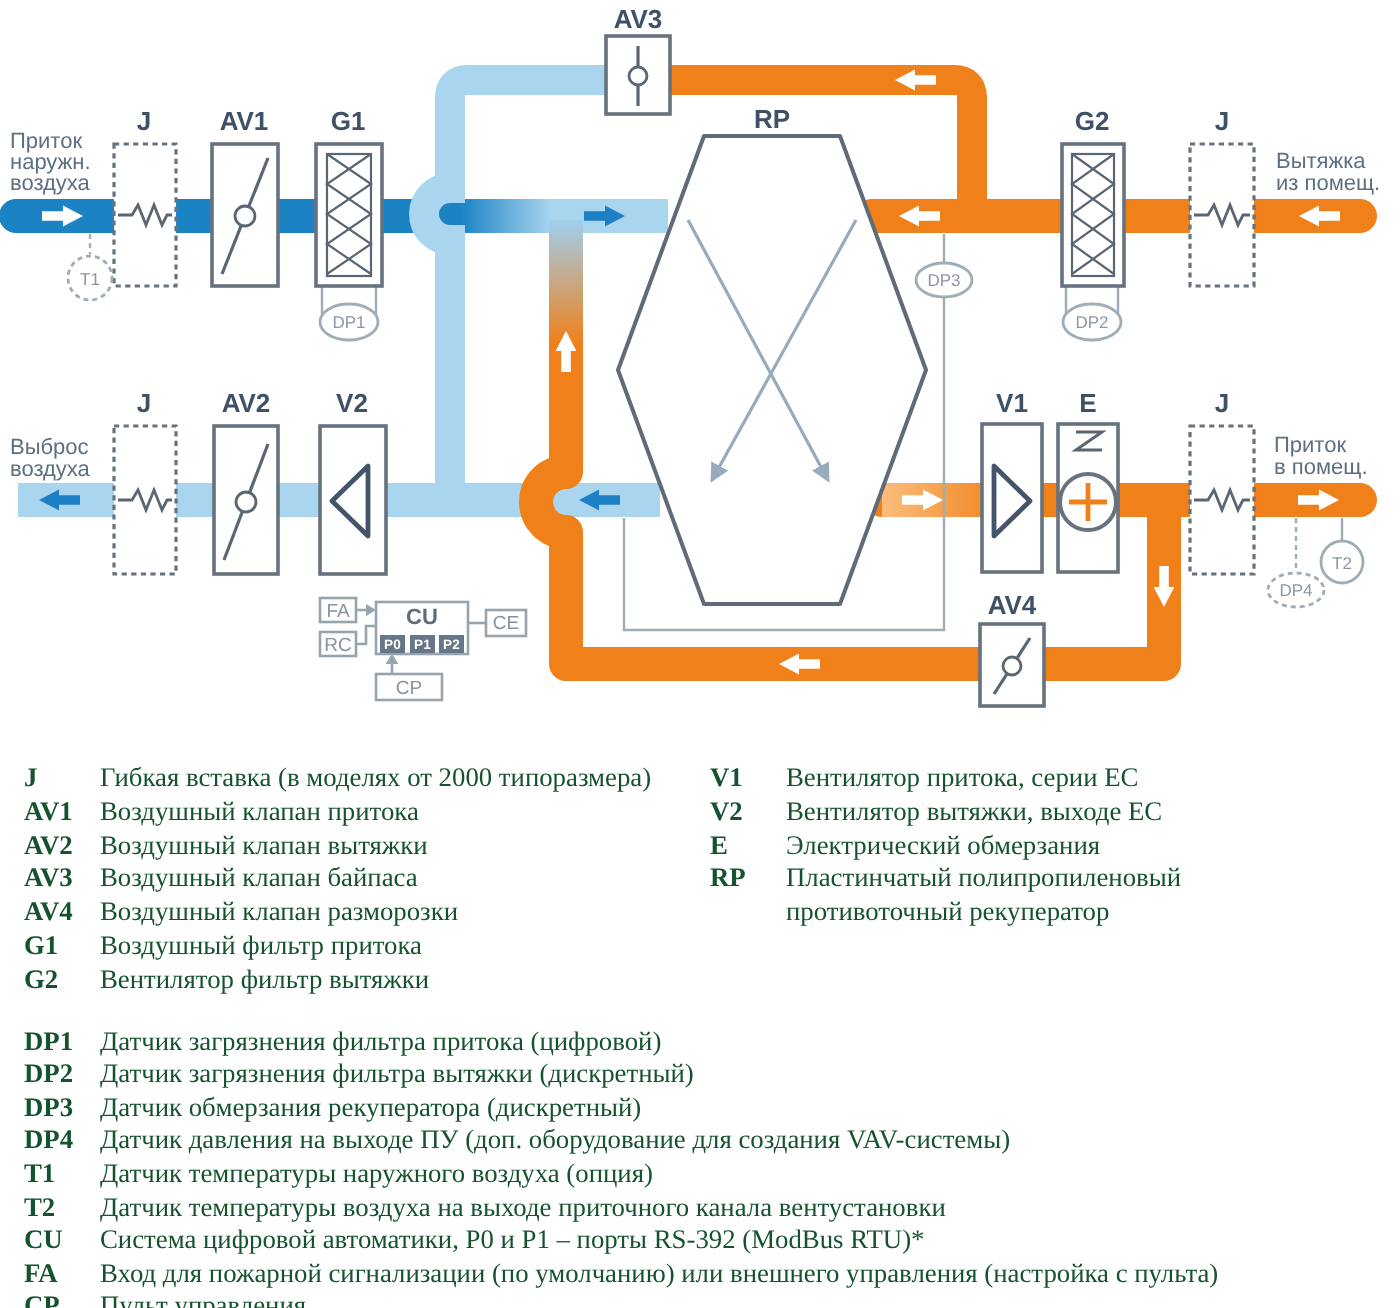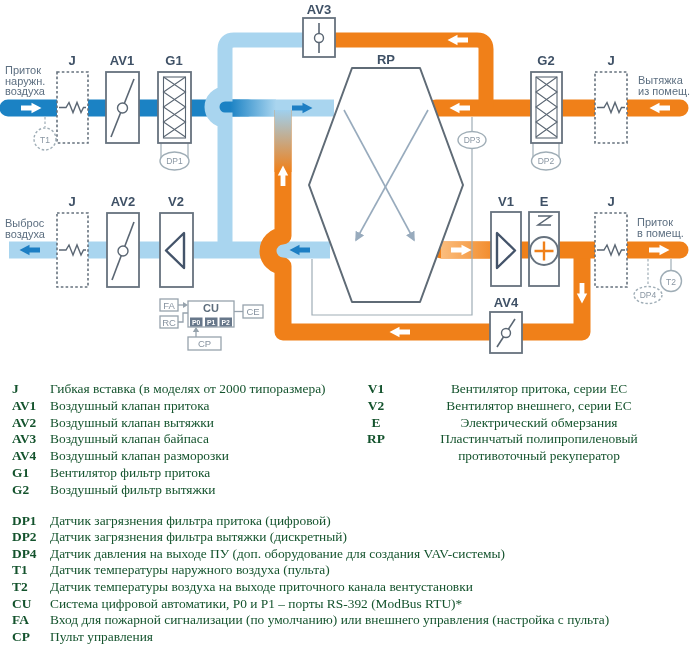--- a/index.html
+++ b/index.html
@@ -10,21 +10,21 @@
   .io-label{font:11px "Liberation Sans",sans-serif;fill:#5d6f81;}
   .sensor-label{font:8.5px "Liberation Sans",sans-serif;fill:#8a97a3;}
   .cu-label{font:9.5px "Liberation Sans",sans-serif;fill:#8793a0;}
   .cu-title{font:bold 11px "Liberation Sans",sans-serif;fill:#5d6d7c;}
   .port-label{font:bold 6.8px "Liberation Sans",sans-serif;fill:#ffffff;}
   
   .legend{position:absolute;left:0;top:375px;width:700px;color:#14532d;
           font-family:"Liberation Serif",serif;font-size:13.4px;}
   .leg-cols{display:flex;padding:6px 0 0 12px;}
   .leg-col.left{width:343px;}
-  .leg-col.right{width:330px;text-align:center;}
+  .leg-col.right{width:330px;}
   .lrow{line-height:16.8px;white-space:normal;}
   .lkey{display:inline-block;width:38px;font-weight:bold;vertical-align:top;}
   .ldesc{display:inline-block;width:calc(100% - 42px);vertical-align:top;}
   .leg-bottom{padding:14px 0 0 12px;}
   .leg-bottom .lrow{line-height:16.6px;}
   .leg-bottom .ldesc{width:640px;}
 </style>
 </head>
 <body>
 
@@ -244,35 +244,36 @@
 </svg>
 
 <div class="legend">
   <div class="leg-cols">
     <div class="leg-col left">
       <div class="lrow"><span class="lkey">J</span><span class="ldesc">Гибкая вставка (в моделях от 2000 типоразмера)</span></div>
       <div class="lrow"><span class="lkey">AV1</span><span class="ldesc">Воздушный клапан притока</span></div>
       <div class="lrow"><span class="lkey">AV2</span><span class="ldesc">Воздушный клапан вытяжки</span></div>
       <div class="lrow"><span class="lkey">AV3</span><span class="ldesc">Воздушный клапан байпаса</span></div>
       <div class="lrow"><span class="lkey">AV4</span><span class="ldesc">Воздушный клапан разморозки</span></div>
-      <div class="lrow"><span class="lkey">G1</span><span class="ldesc">Вентилятор фильтр притока</span></div>
-      <div class="lrow"><span class="lkey">G2</span><span class="ldesc">Воздушный фильтр вытяжки</span></div>
+      <div class="lrow"><span class="lkey">G1</span><span class="ldesc">Воздушный фильтр притока</span></div>
+      <div class="lrow"><span class="lkey">G2</span><span class="ldesc">Вентилятор фильтр вытяжки</span></div>
     </div>
     <div class="leg-col right">
       <div class="lrow"><span class="lkey">V1</span><span class="ldesc">Вентилятор притока, серии ЕС</span></div>
-      <div class="lrow"><span class="lkey">V2</span><span class="ldesc">Вентилятор внешнего, серии ЕС</span></div>
+      <div class="lrow"><span class="lkey">V2</span><span class="ldesc">Вентилятор вытяжки, выходе ЕС</span></div>
       <div class="lrow"><span class="lkey">E</span><span class="ldesc">Электрический обмерзания</span></div>
       <div class="lrow"><span class="lkey">RP</span><span class="ldesc">Пластинчатый полипропиленовый противоточный рекуператор</span></div>
     </div>
   </div>
   <div class="leg-bottom">
     <div class="lrow"><span class="lkey">DP1</span><span class="ldesc">Датчик загрязнения фильтра притока (цифровой)</span></div>
     <div class="lrow"><span class="lkey">DP2</span><span class="ldesc">Датчик загрязнения фильтра вытяжки (дискретный)</span></div>
+    <div class="lrow"><span class="lkey">DP3</span><span class="ldesc">Датчик обмерзания рекуператора (дискретный)</span></div>
     <div class="lrow"><span class="lkey">DP4</span><span class="ldesc">Датчик давления на выходе ПУ (доп. оборудование для создания VAV-системы)</span></div>
-    <div class="lrow"><span class="lkey">T1</span><span class="ldesc">Датчик температуры наружного воздуха (пульта)</span></div>
+    <div class="lrow"><span class="lkey">T1</span><span class="ldesc">Датчик температуры наружного воздуха (опция)</span></div>
     <div class="lrow"><span class="lkey">T2</span><span class="ldesc">Датчик температуры воздуха на выходе приточного канала вентустановки</span></div>
     <div class="lrow"><span class="lkey">CU</span><span class="ldesc">Система цифровой автоматики, P0 и P1 – порты RS-392 (ModBus RTU)*</span></div>
     <div class="lrow"><span class="lkey">FA</span><span class="ldesc">Вход для пожарной сигнализации (по умолчанию) или внешнего управления (настройка с пульта)</span></div>
     <div class="lrow"><span class="lkey">CP</span><span class="ldesc">Пульт управления</span></div>
   </div>
 </div>
 
 </div>
 
 </body></html>

